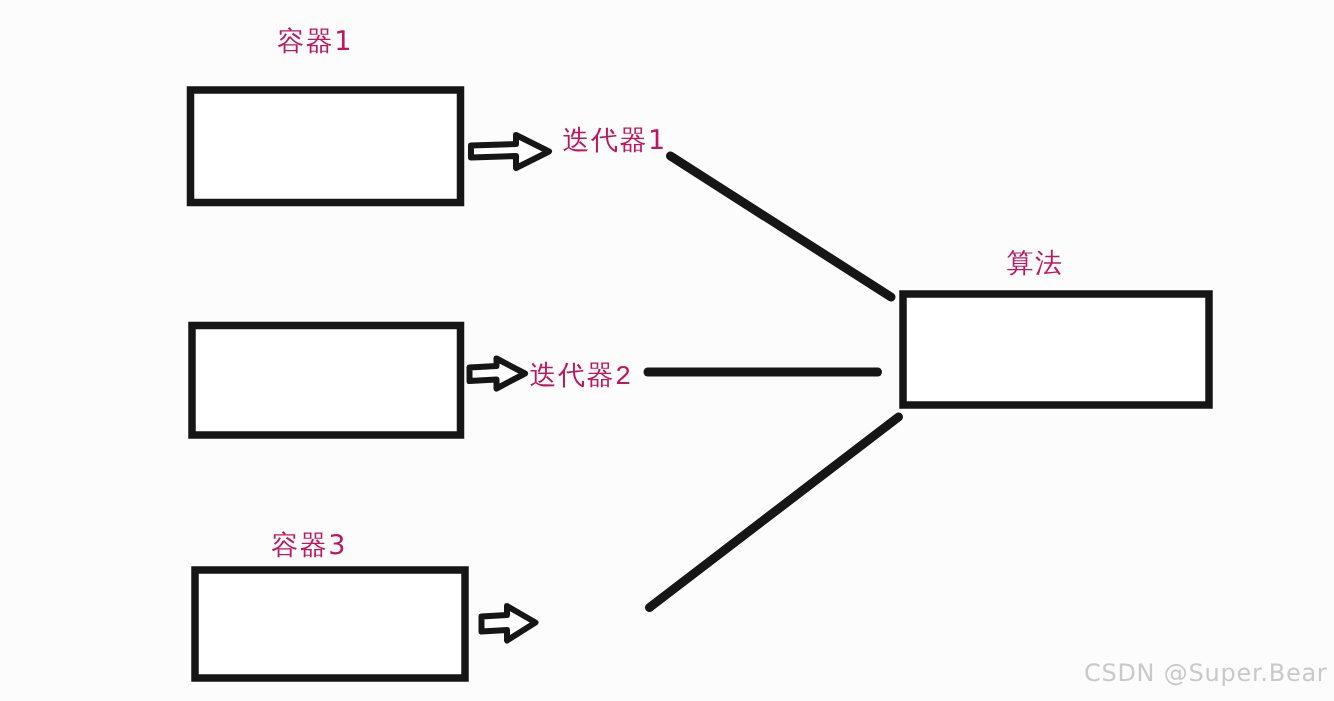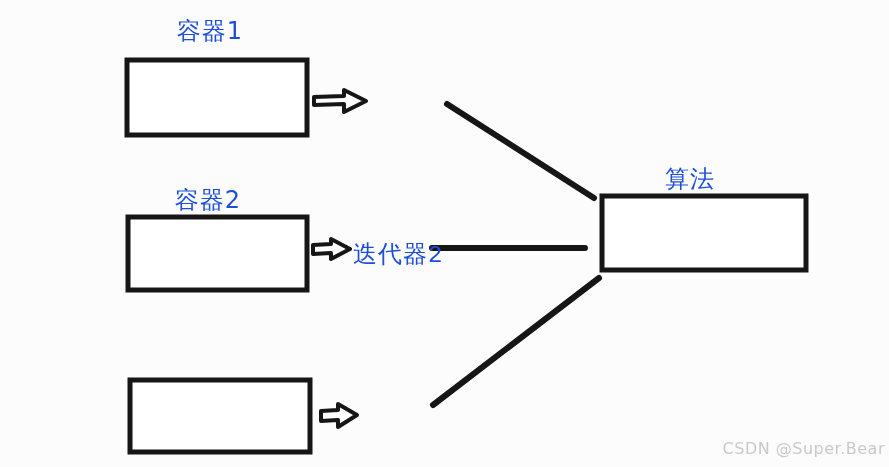--- a/index.html
+++ b/index.html
@@ -14,22 +14,22 @@
     position: absolute;
     left: 0; top: 0;
     width: 889px; height: 467px;
   }
   .shape-layer {
     position: absolute;
     left: 0; top: 0;
   }
   .label {
     position: absolute;
-    color: #1d4ed8;
-    font-size: 24px;
+    color: #be185d;
+    font-size: 18px;
     font-weight: 500;
     white-space: nowrap;
     letter-spacing: 1px;
   }
   .label.centered { text-align: center; }
   .watermark {
     position: absolute;
     right: 4px;
     top: 439px;
     font-size: 16px;
@@ -59,20 +59,21 @@
     <path d="M 321 411 L 338 410 L 338 404 L 357 415 L 338 427 L 338 420 L 321 421 Z" fill="#ffffff" stroke="#161616" stroke-width="4" stroke-linejoin="round"></path>
 
     <line x1="447" y1="104" x2="594" y2="198" stroke="#161616" stroke-width="6" stroke-linecap="round"></line>
 
     <line x1="432" y1="248" x2="585" y2="248" stroke="#161616" stroke-width="6" stroke-linecap="round"></line>
 
     <line x1="433" y1="405" x2="599" y2="278" stroke="#161616" stroke-width="6" stroke-linecap="round"></line>
   </svg>
 
   <div class="label centered" style="left:160px; top:15px; width:100px;">容器1</div>
-  <div class="label centered" style="left:158px; top:184px; width:100px;">容器2</div>
+  <div class="label centered" style="left:156px; top:351px; width:100px;">容器3</div>
 
+  <div class="label" style="left:375px; top:81px;">迭代器1</div>
   <div class="label" style="left:353px; top:238px;font-family:Liberation Mono, monospace;">迭代器2</div>
 
   <div class="label centered" style="left:640px; top:163px; width:100px;">算法</div>
 
   <div class="watermark">CSDN @Super.Bear</div>
 </div>
 
 </body></html>

